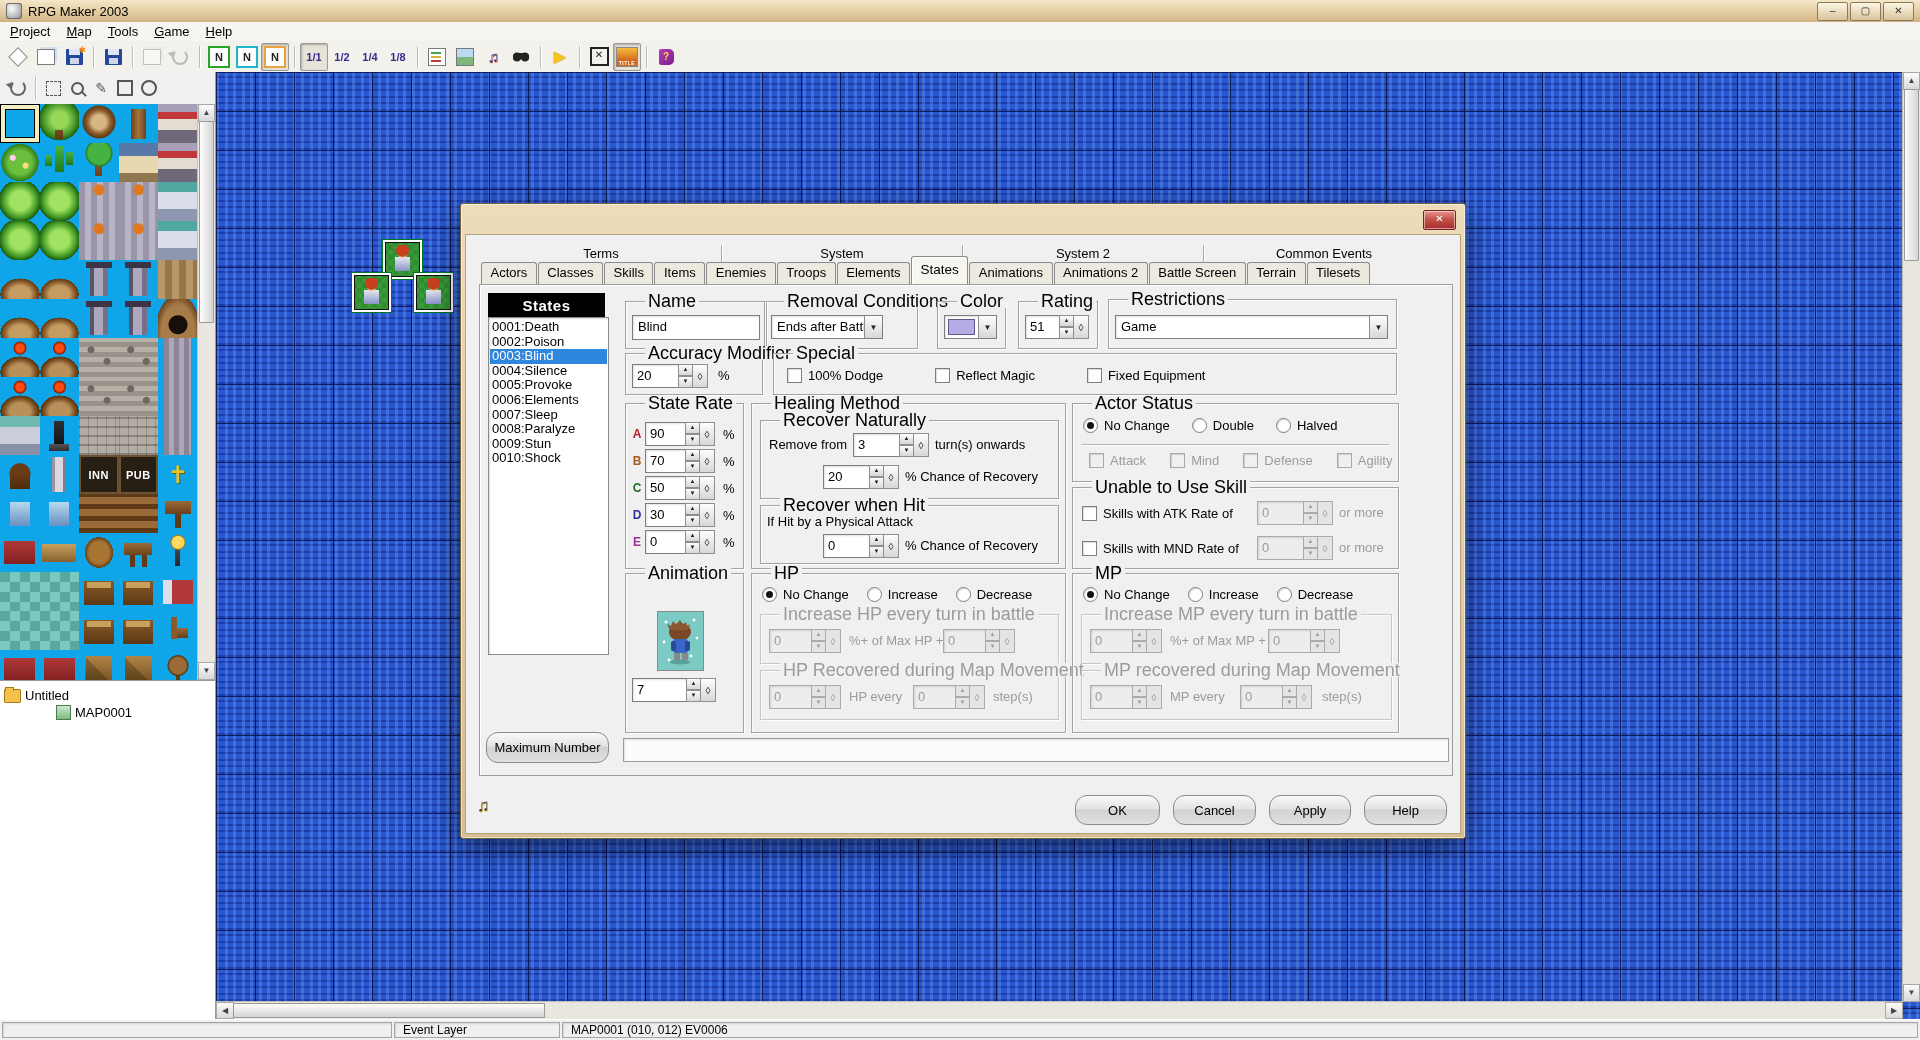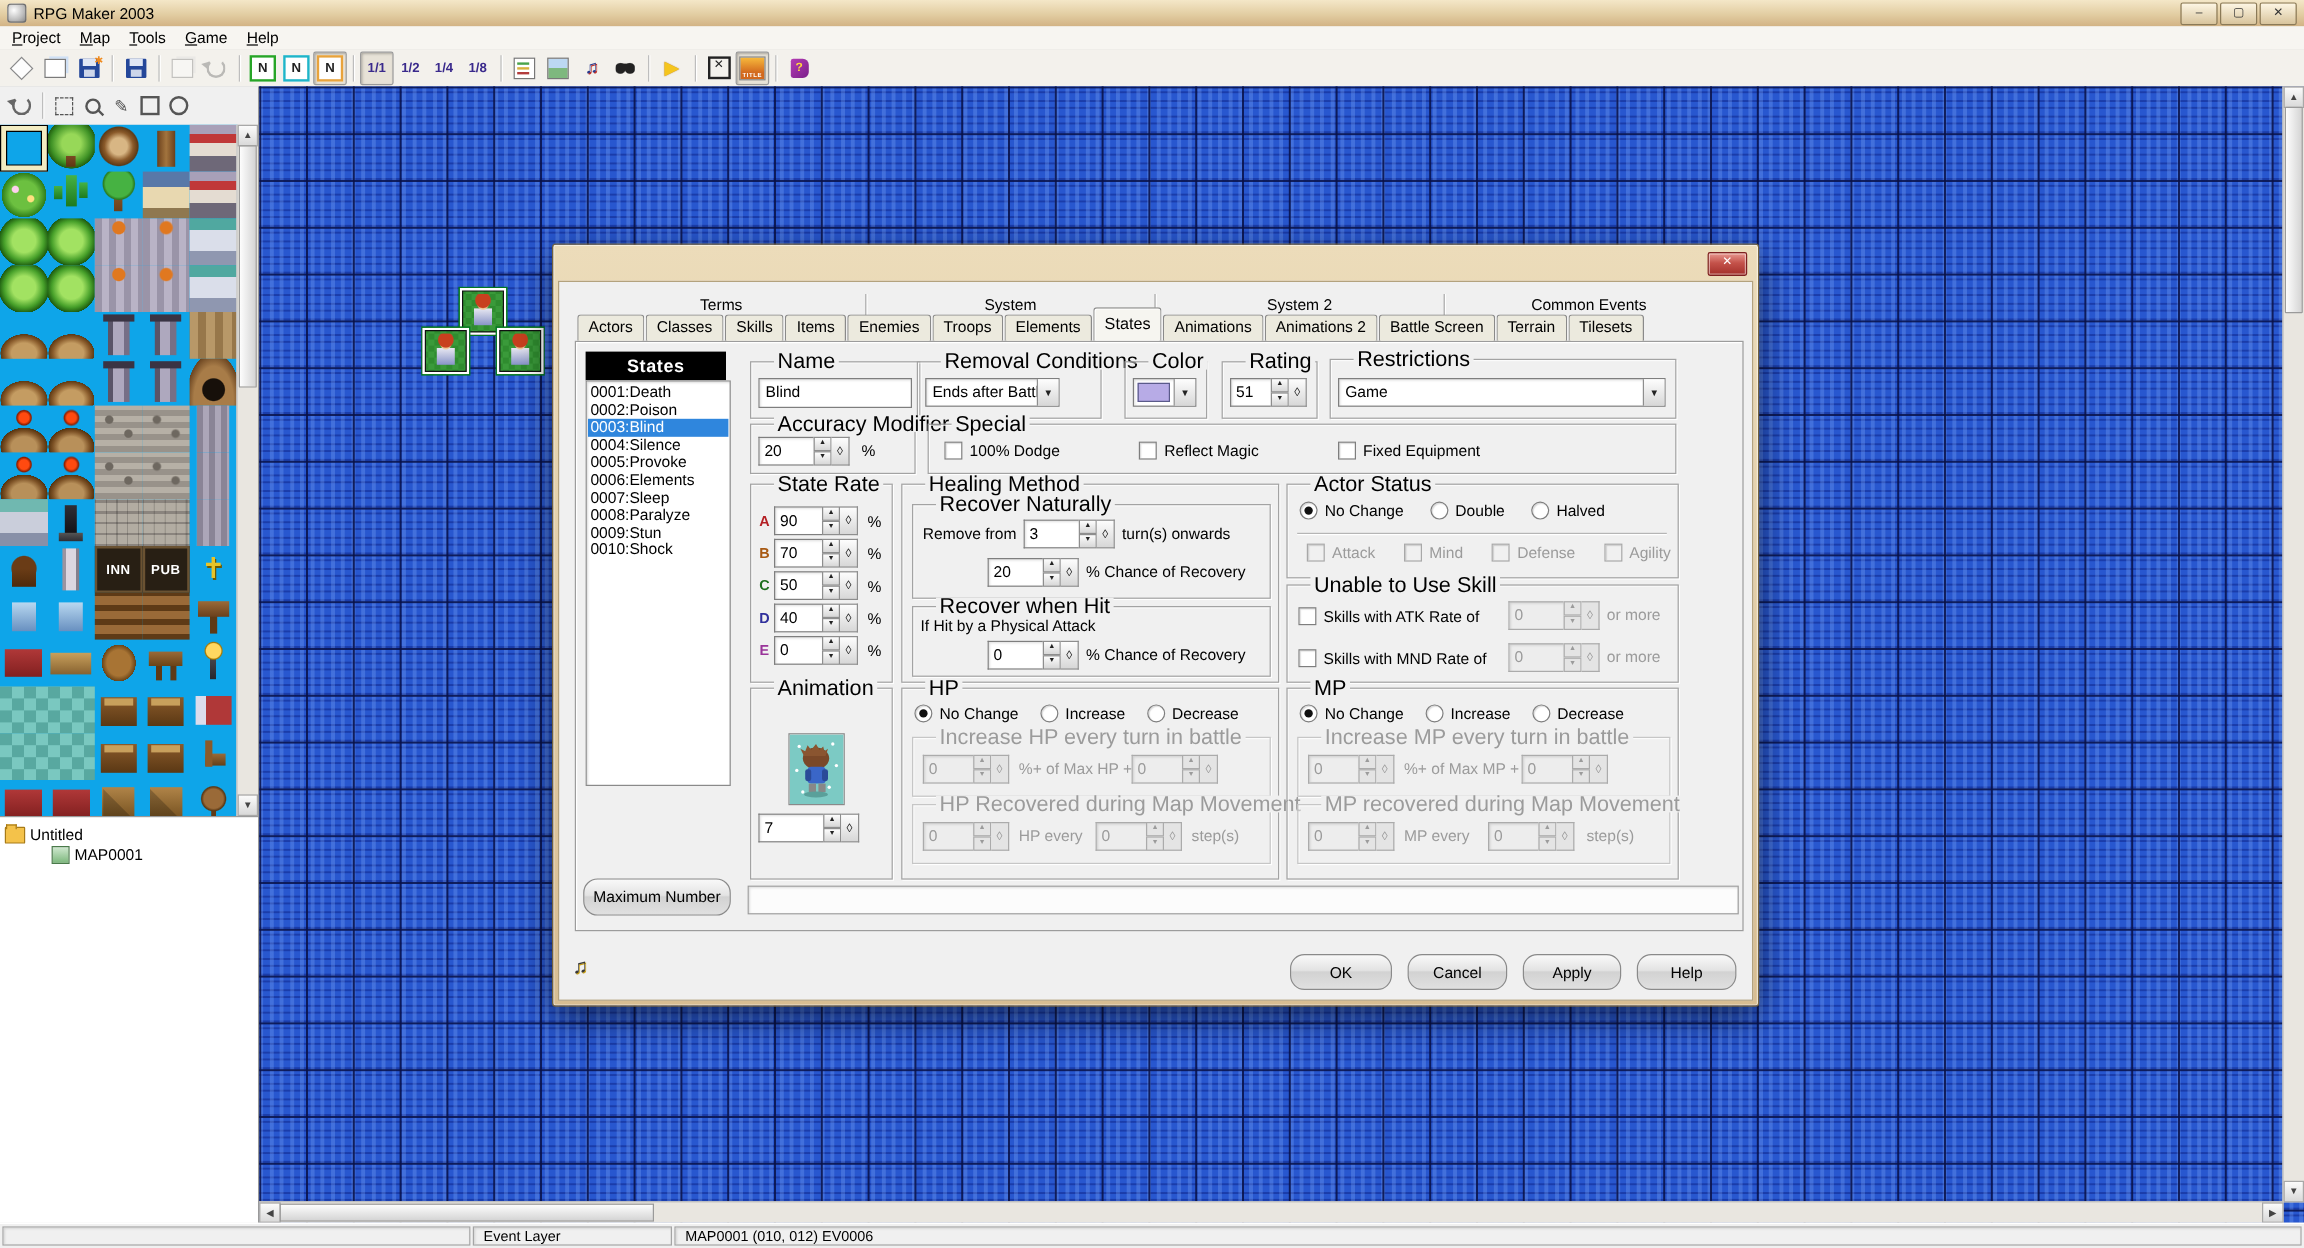--- a/index.html
+++ b/index.html
@@ -65,21 +65,21 @@
   .ic-rect{width:12px;height:12px;border:2px solid #555;}
   .ic-circ{width:12px;height:12px;border:2px solid #555;border-radius:50%;}
 
   .palette{position:absolute;left:0;top:32px;width:198px;height:576px;background:#0ea5e9;overflow:hidden;
     display:grid;grid-template-columns:repeat(5,39.5px);grid-auto-rows:39px;}
   .vscroll{position:absolute;right:0;top:32px;width:17px;height:576px;background:#e9e6e0;border-left:1px solid #c2c2c2;}
   .sarrow{height:16px;font-size:8px;text-align:center;line-height:16px;color:#444;background:linear-gradient(#fbfbfb,#d9d9d9);border:1px solid #a8a8a8;}
   .sthumb{position:absolute;left:1px;right:1px;background:linear-gradient(90deg,#fdfdfd,#d4d4d4);border:1px solid #9a9a9a;border-radius:1px;}
   .tree{position:absolute;left:0;top:608px;bottom:0;right:0;background:#fff;border-top:1px solid #9a9a9a;padding:6px 4px;font-size:13px;}
   .titem{display:flex;align-items:center;gap:4px;height:17px;}
-  .titem.child{margin-left:18px;padding-left:21px;}
+  .titem.child{margin-left:31px;padding-left:21px;}
   .ic-folder{width:15px;height:12px;background:#f4c24a;border:1px solid #a87b17;border-radius:1px;position:relative;}
   .ic-folder:before{content:"";position:absolute;left:0;top:-3px;width:7px;height:3px;background:#f4c24a;border:1px solid #a87b17;border-bottom:none;}
   .ic-map{width:13px;height:13px;background:linear-gradient(#cfe8cf,#7db87d);border:1px solid #4a7a4a;}
 
   .maparea{position:absolute;left:216px;top:72px;right:0;bottom:21px;background-color:#2857cf;
     background-image:
       linear-gradient(to right,rgba(8,16,70,.85) 1.5px,transparent 1.5px),
       linear-gradient(to bottom,rgba(8,16,70,.85) 1.5px,transparent 1.5px),
       repeating-linear-gradient(90deg,rgba(135,178,255,.28) 0 3px,transparent 3px 9px),
       repeating-linear-gradient(0deg,rgba(10,28,125,.45) 0 2px,transparent 2px 7px);
@@ -581,21 +581,21 @@
         <span class="spin-b">
             <i>▲</i>
             <i>▼</i>
           </span>
         <span class="spin-dia">◊</span>
       </span>
       <span class="txt" style="left:92px;top:14px;">%</span>
     </div>
     <div class="grp" style="left:312px;top:149px;width:622px;height:40px;">
       <span class="lbl">Special</span>
-      <span class="hopts" style="left:13px;top:13px;gap:66px;">
+      <span class="hopts" style="left:13px;top:13px;gap:52px;">
 
       <span class="opt">
           <span class="cb"></span>
             <span>100% Dodge</span>
         </span>
           <span class="opt">
           <span class="cb"></span>
             <span>Reflect Magic</span>
         </span>
           <span class="opt">
@@ -644,21 +644,21 @@
                 <i>▼</i>
               </span>
               <span class="spin-dia">◊</span>
             </span>
             <span class="rate-unit" style="left:97px;top:9px;">%</span>
           </div>
 
           <div class="raterow" style="position:relative;height:27px;">
             <span class="ratekey" style="left: 5px; top: 9px; color: rgb(48, 48, 156);">D</span>
             <span class="spin" style="left:19px;top:4px;width:70px;">
-              <span class="spin-v">40</span>
+              <span class="spin-v">30</span>
               <span class="spin-b">
                 <i>▲</i>
                 <i>▼</i>
               </span>
               <span class="spin-dia">◊</span>
             </span>
             <span class="rate-unit" style="left:97px;top:9px;">%</span>
           </div>
 
           <div class="raterow" style="position:relative;height:27px;">

